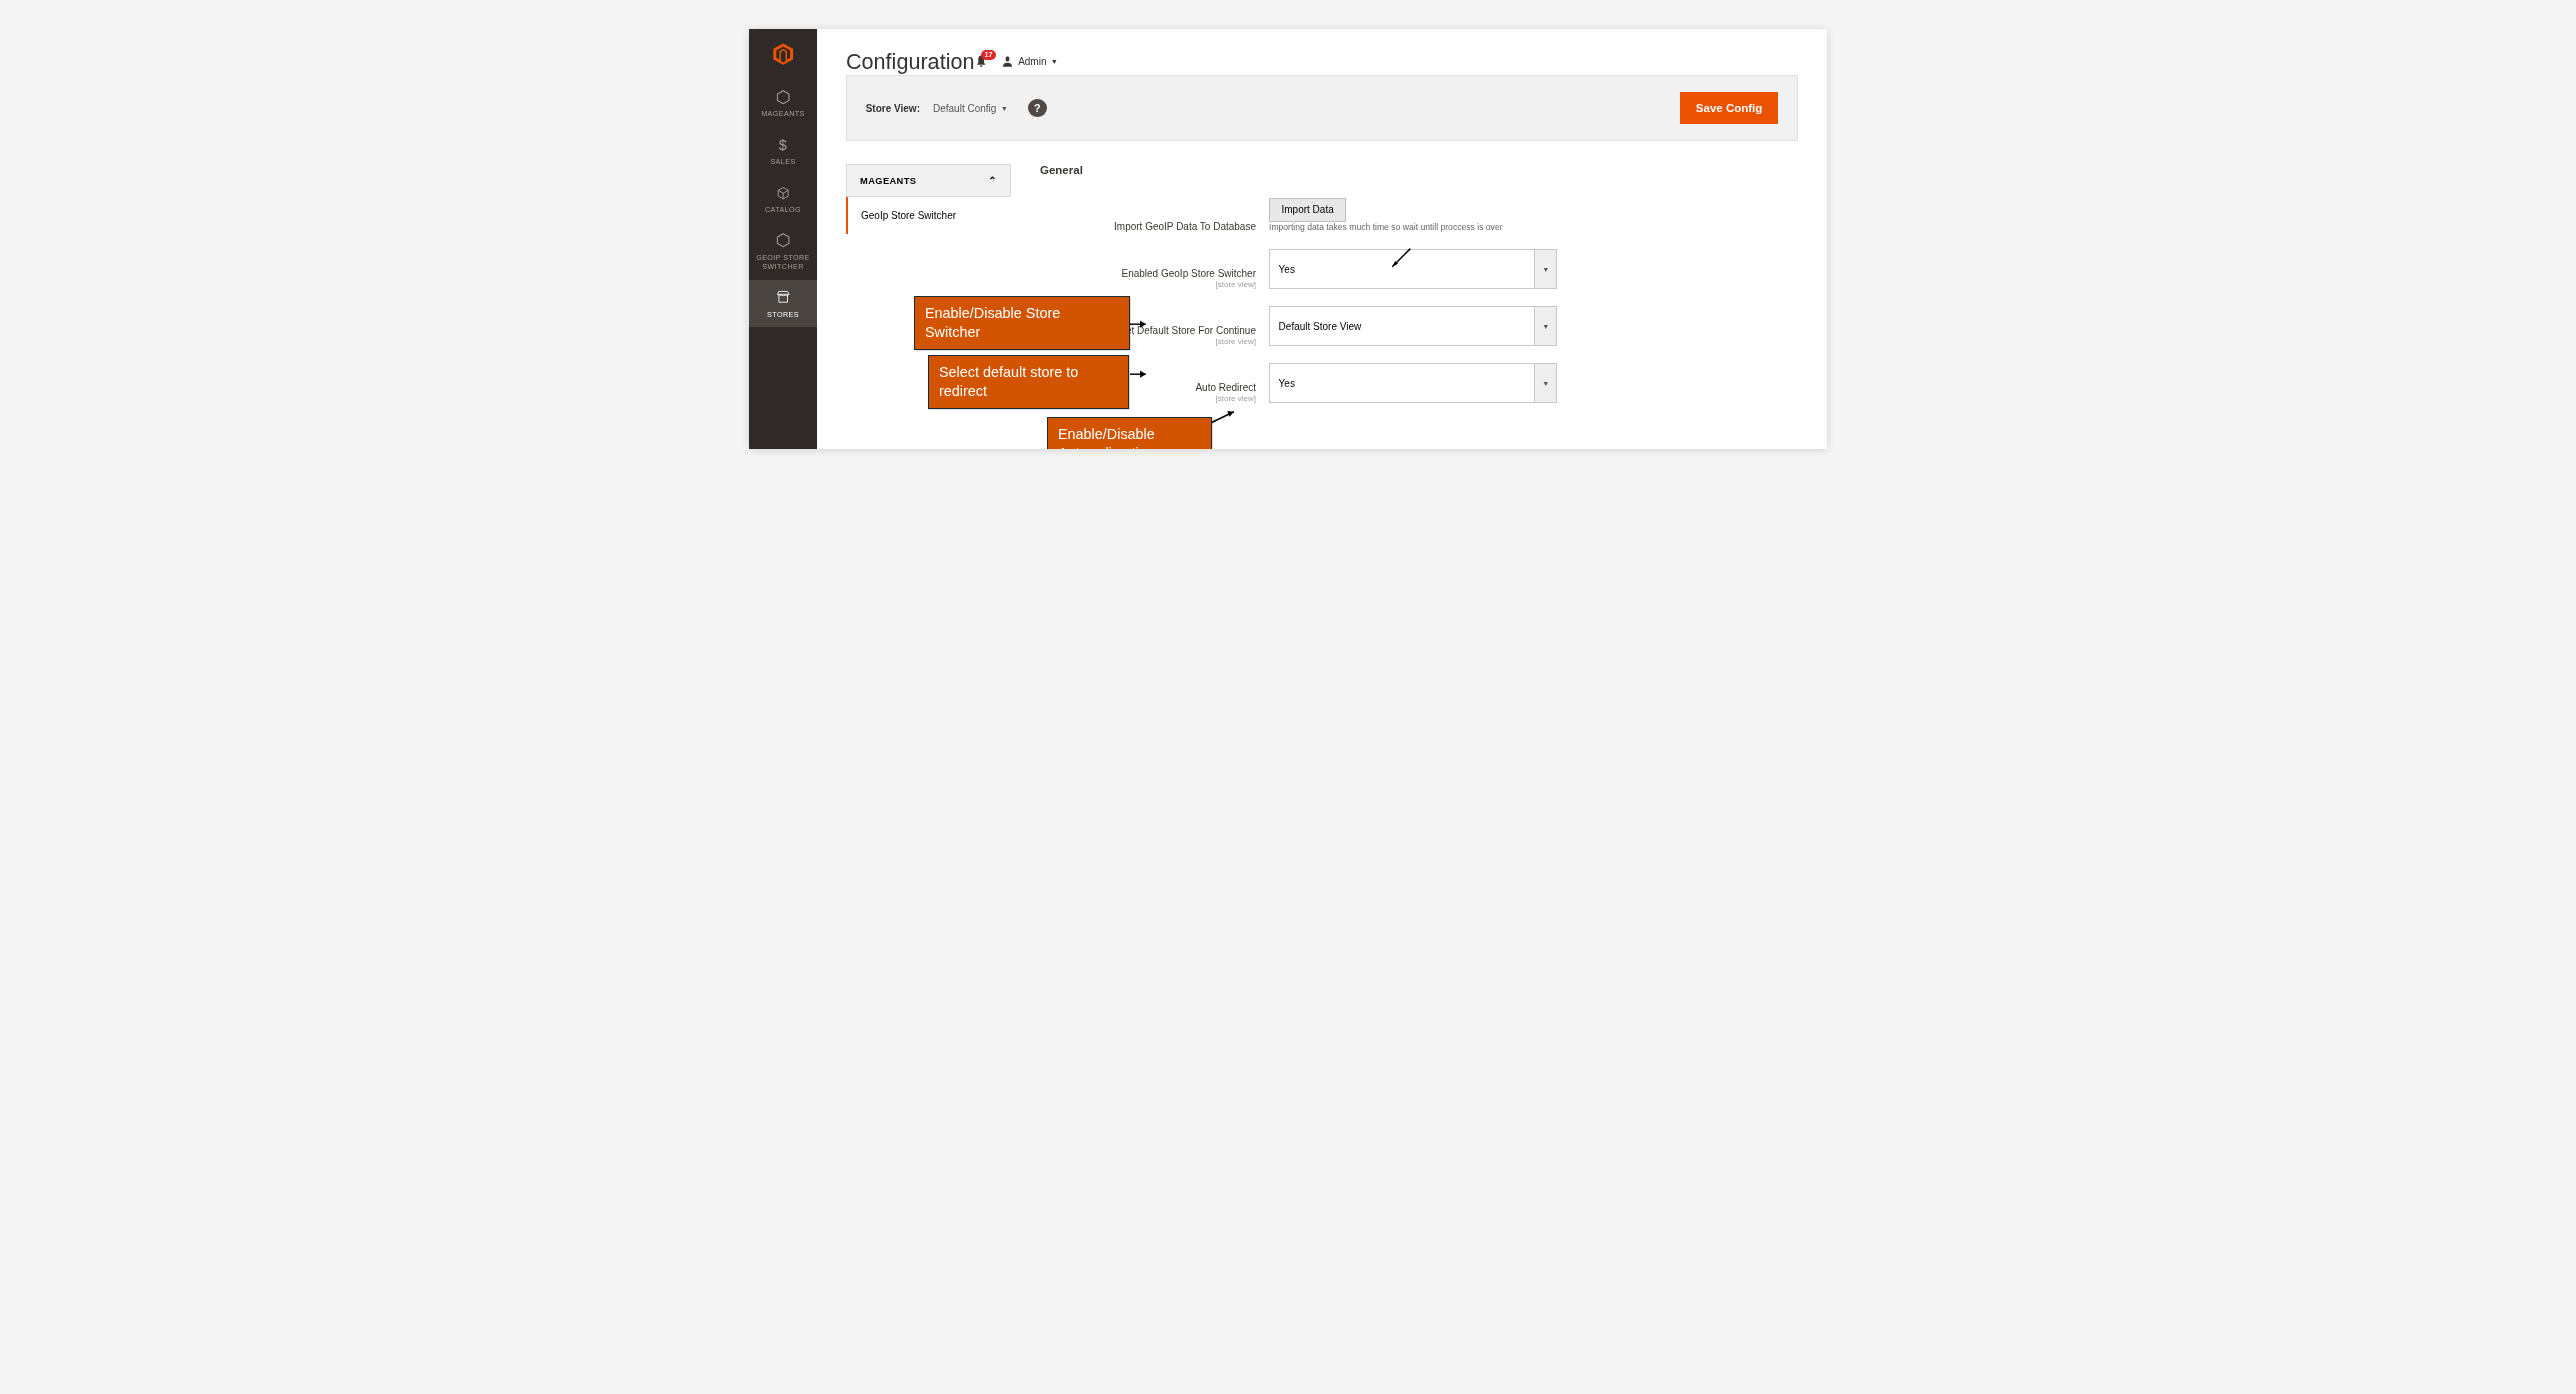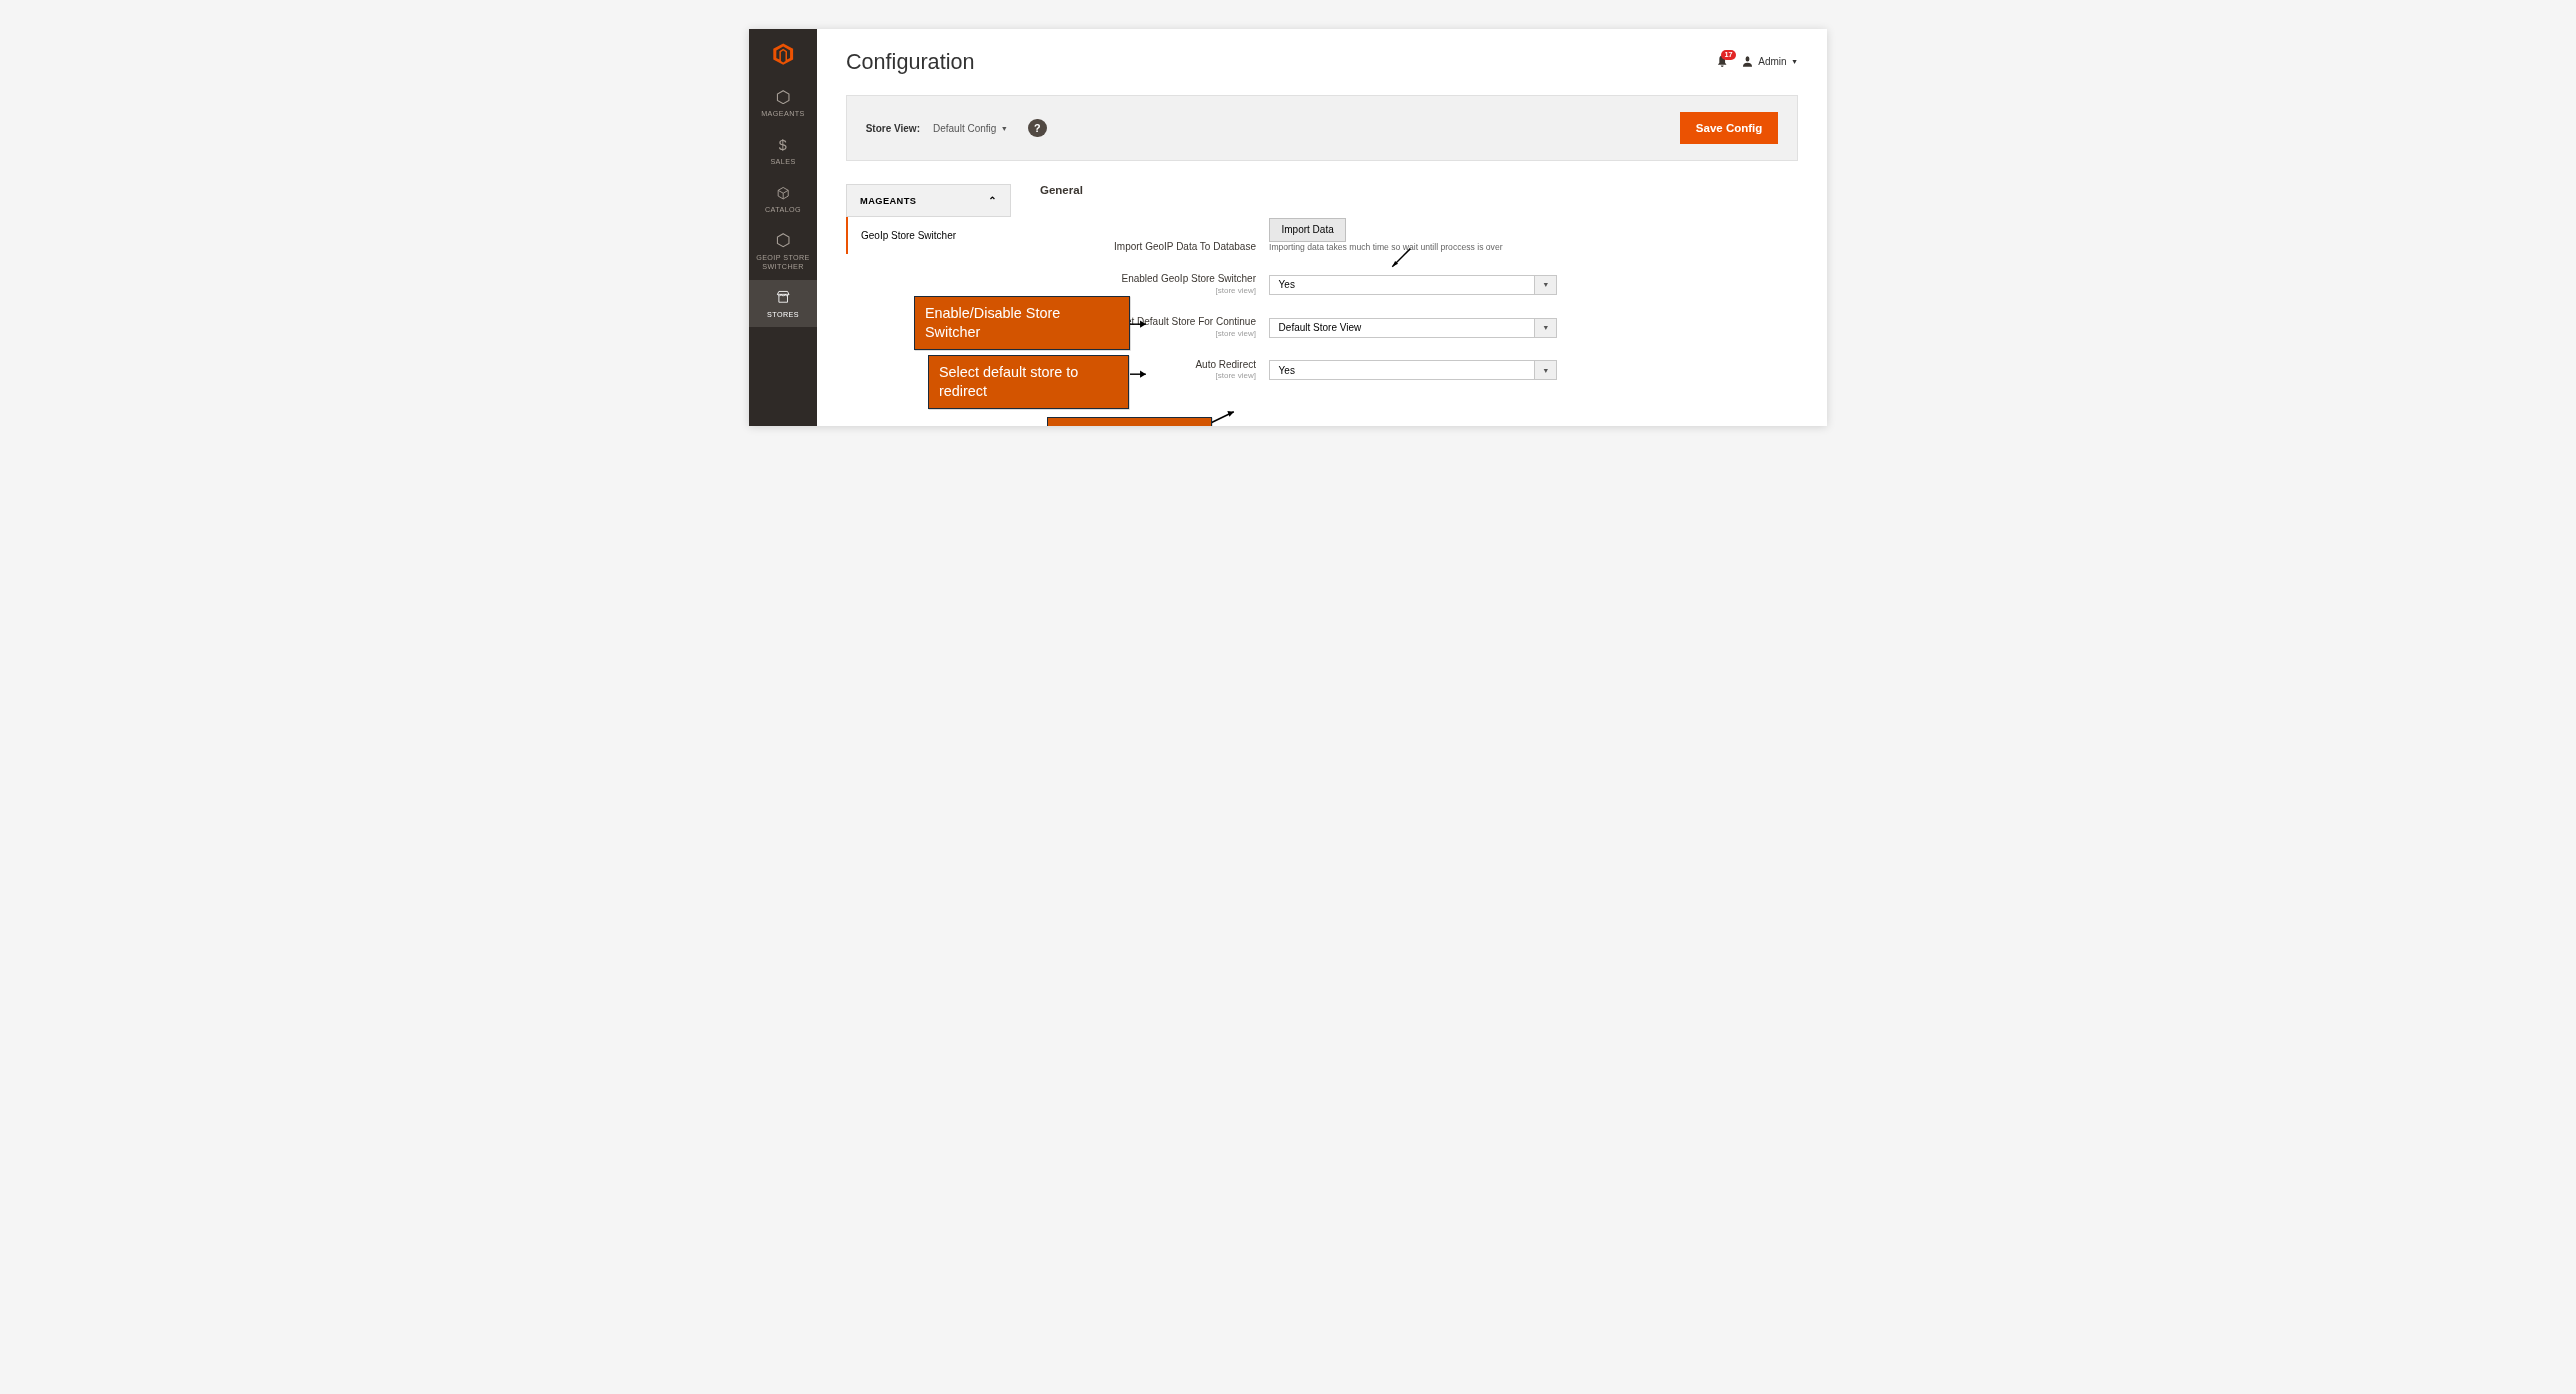--- a/index.html
+++ b/index.html
@@ -7,21 +7,21 @@
 .frame{width:1078px;background:#fff;box-shadow:0 1.4px 8.6px rgba(0,0,0,.15);display:flex;position:relative;overflow:hidden}
 
 .sidebar{width:68px;background:#2f2a27;color:#a79f97;display:flex;flex-direction:column;align-items:stretch;flex-shrink:0}
 .sidebar .logo{height:50px;display:flex;align-items:center;justify-content:center}
 .sidebar .logo svg{width:24.4px;height:24.4px}
 .sidebar .nav-item{display:flex;flex-direction:column;align-items:center;justify-content:center;padding:10px 2.9px 8.6px;cursor:pointer;font-size:7.2px;letter-spacing:0.4px;text-align:center;color:#a79f97;gap:4.3px}
 .sidebar .nav-item.active{background:#4a4541;color:#fff}
 .sidebar .nav-item .ic{width:16px;height:16px;display:flex;align-items:center;justify-content:center}
 
 .main{flex:1;background:#fff;padding:20px 29px 29px;position:relative}
-.header{display:flex;align-items:center;justify-content:space-between;margin-bottom:20px}
+.header{display:flex;align-items:center;}
 .title{font-size:21.6px;font-weight:300;color:#333}
 .hdr-right{display:flex;align-items:center;gap:12px}
 .bell{position:relative;cursor:pointer}
 .bell .badge{position:absolute;top:-4.3px;right:-7.2px;background:#e22626;color:#fff;font-size:7.2px;font-weight:700;border-radius:6.5px;padding:0.7px 3.6px}
 .user{display:flex;align-items:center;gap:4.3px;font-size:10px;color:#333;cursor:pointer}
 .user .caret{font-size:7.2px}
 
 .svbar{background:#f1f1f1;border:0.7px solid #e0e0e0;padding:16px 18.7px;display:flex;align-items:center;gap:13px;margin-bottom:23px}
 .svbar .lbl{font-weight:700;font-size:10px;color:#333}
 .svbar .sel{font-size:10px;color:#555;display:flex;align-items:center;gap:4.3px;cursor:pointer}
@@ -34,21 +34,21 @@
 .group{background:#f1f1f1;border:0.7px solid #d9d9d9;padding:10px 13px;font-weight:700;font-size:9.3px;letter-spacing:0.4px;display:flex;justify-content:space-between;align-items:center;cursor:pointer}
 .subitem{padding:13px 13px;font-size:10px;border-left:2.2px solid #eb5202;cursor:pointer}
 .rightcol{flex:1;position:relative}
 .section-title{font-weight:600;font-size:11.5px;color:#3b3631;margin-bottom:21.6px}
 .field{display:flex;align-items:flex-end;margin-bottom:17px;gap:13px}
 .field .flab{width:216px;text-align:right;font-size:10px;color:#3b3631;padding-top:4.3px}
 .field .flab .scope{display:block;font-size:8px;color:#9e9e9e;margin-top:1.4px}
 .field .fval{flex:1;max-width:288px}
 .graybtn{background:#e8e8e8;border:0.7px solid #bfbfbf;padding:5.8px 11.5px;font-size:10px;cursor:pointer}
 .note{font-size:8.6px;color:#666;margin-top:0}
-.select{display:flex;align-items:center;justify-content:space-between;border:0.7px solid #c7c7c7;height:20px;padding:0 0 0 8.6px;font-size:10px;background:#fff;cursor:pointer}
+.select{display:flex;align-items:center;justify-content:space-between;border:0.7px solid #c7c7c7;height:40px;padding:0 0 0 8.6px;font-size:10px;background:#fff;cursor:pointer}
 .select .arrow{width:21.6px;height:100%;border-left:0.7px solid #c7c7c7;background:#efefef;display:flex;align-items:center;justify-content:center;font-size:7.2px;color:#555}
 
 .callout{position:absolute;background:#d35400;color:#fff;border:1.4px solid #1a2a3a;padding:7.2px 10px;font-size:14.4px;line-height:1.3;z-index:5;box-shadow:0.7px 0.7px 0 rgba(0,0,0,.2)}
 .cl-arrow{position:absolute;z-index:4}
 .cl-arrow line{stroke:#000;stroke-width:2}
 .cl-arrow polygon{fill:#000}
 </style>
 </head>
 <body>
 

